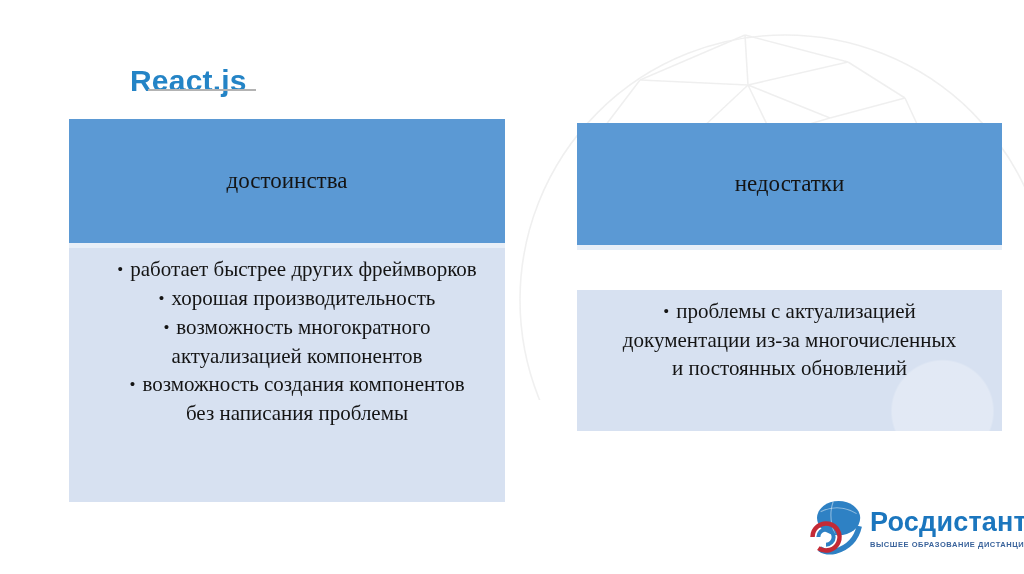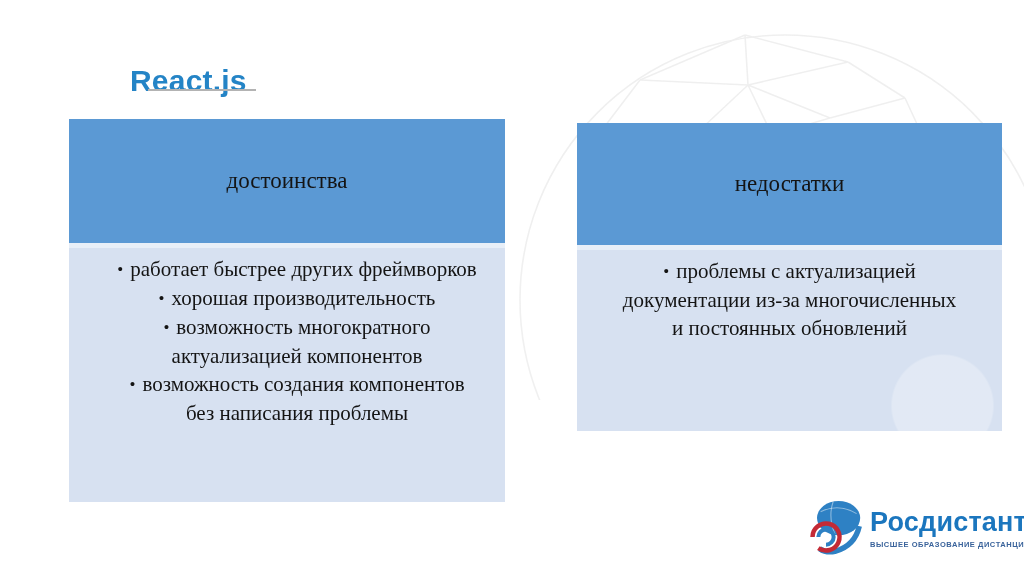--- a/index.html
+++ b/index.html
@@ -70,20 +70,21 @@
     font-size: 21px;
     line-height: 28px;
     color: #141414;
     padding: 7px 40px 0 40px;
   }
   .card-pros .card-body { padding-left: 48px; padding-right: 28px; }
   .card-cons .card-body {
     background:
       radial-gradient(circle at 86% 86%, rgba(255,255,255,0.28) 0 50px, rgba(255,255,255,0) 52px),
       #D7E1F1;
+    margin-top: 40px;
   }
 
   .bullet-item { text-align: center; }
   .bullet-dot {
     display: inline-block;
     margin-right: 7px;
     font-size: 17px;
     vertical-align: 1px;
   }
 

